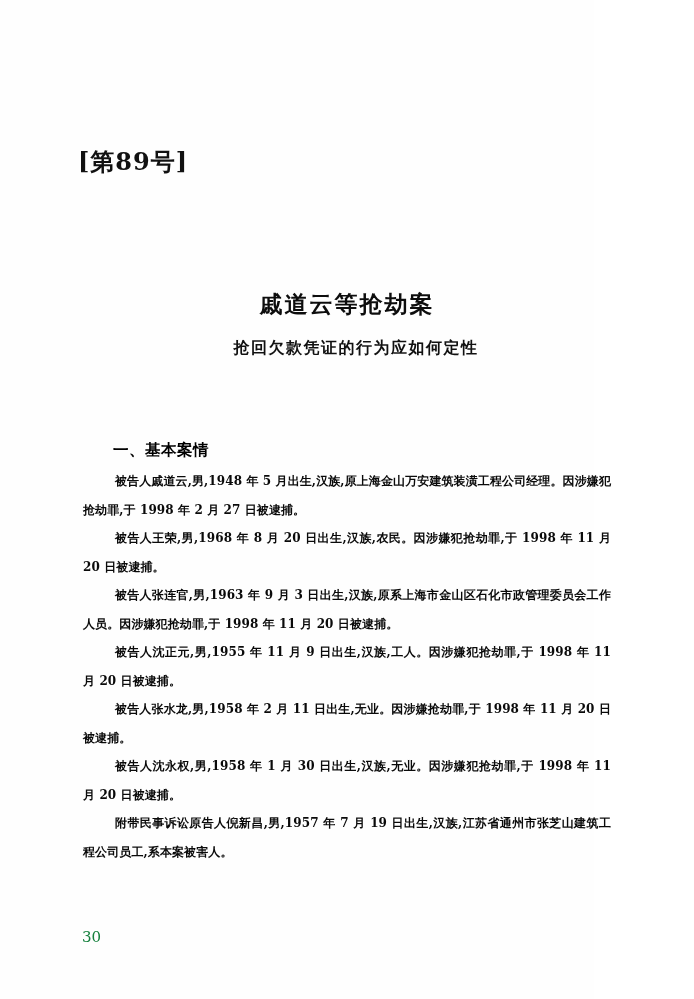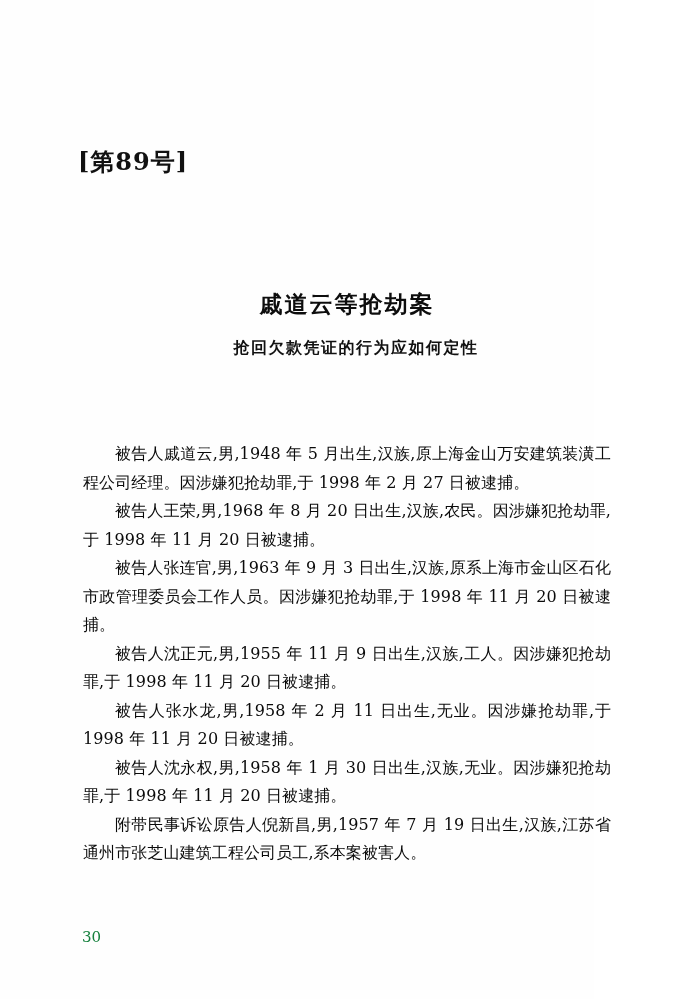--- a/index.html
+++ b/index.html
@@ -68,26 +68,27 @@
     font-family: "DejaVu Serif", "Liberation Serif", serif;
     font-size: 15.5px;
     font-weight: bold;
     letter-spacing: 0.5px;
     margin: 0 0 6px 0;
     text-indent: 30px;
   }
   p.para {
     margin: 0;
     font-family: "DejaVu Serif", "Liberation Serif", serif;
-    font-size: 16px;
+    font-size: 12px;
     line-height: 28.5px;
     text-indent: 32px;
     letter-spacing: 0.1px;
     text-align: justify;
     color: #0a0a0a;
+    font-weight: bold;
   }
   .page-number {
     position: absolute;
     left: 82px;
     top: 928px;
     font-family: "DejaVu Serif", "Liberation Serif", serif;
     font-size: 15px;
     color: #15803d;
   }
 </style>
@@ -99,20 +100,21 @@
   <div class="case-number">[第89号]</div>
 
   <div class="title-block">
     <div class="doc-title">戚道云等抢劫案</div>
     <div class="doc-subtitle">
       <span class="line2">抢回欠款凭证的行为应如何定性</span>
     </div>
   </div>
 
   <div class="body-block">
+    <div class="section-heading">一、基本案情</div>
 
     <p class="para">被告人戚道云,男,1948 年 5 月出生,汉族,原上海金山万安建筑装潢工程公司经理。因涉嫌犯抢劫罪,于 1998 年 2 月 27 日被逮捕。</p>
     <p class="para">被告人王荣,男,1968 年 8 月 20 日出生,汉族,农民。因涉嫌犯抢劫罪,于 1998 年 11 月 20 日被逮捕。</p>
     <p class="para">被告人张连官,男,1963 年 9 月 3 日出生,汉族,原系上海市金山区石化市政管理委员会工作人员。因涉嫌犯抢劫罪,于 1998 年 11 月 20 日被逮捕。</p>
     <p class="para">被告人沈正元,男,1955 年 11 月 9 日出生,汉族,工人。因涉嫌犯抢劫罪,于 1998 年 11 月 20 日被逮捕。</p>
     <p class="para">被告人张水龙,男,1958 年 2 月 11 日出生,无业。因涉嫌抢劫罪,于 1998 年 11 月 20 日被逮捕。</p>
     <p class="para">被告人沈永权,男,1958 年 1 月 30 日出生,汉族,无业。因涉嫌犯抢劫罪,于 1998 年 11 月 20 日被逮捕。</p>
     <p class="para">附带民事诉讼原告人倪新昌,男,1957 年 7 月 19 日出生,汉族,江苏省通州市张芝山建筑工程公司员工,系本案被害人。</p>
   </div>
 

